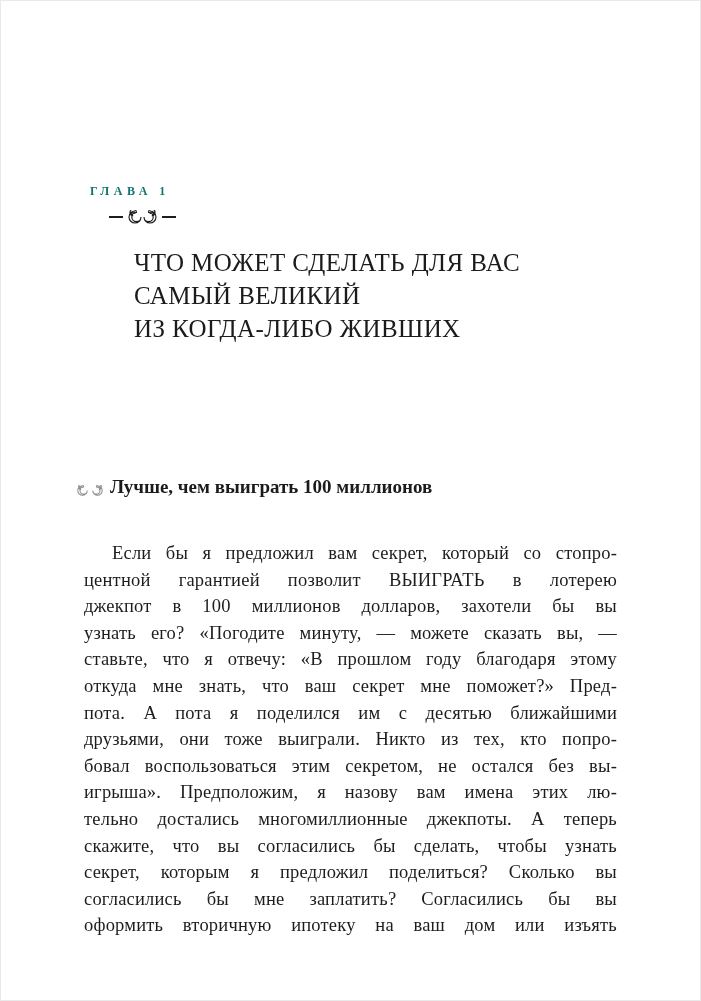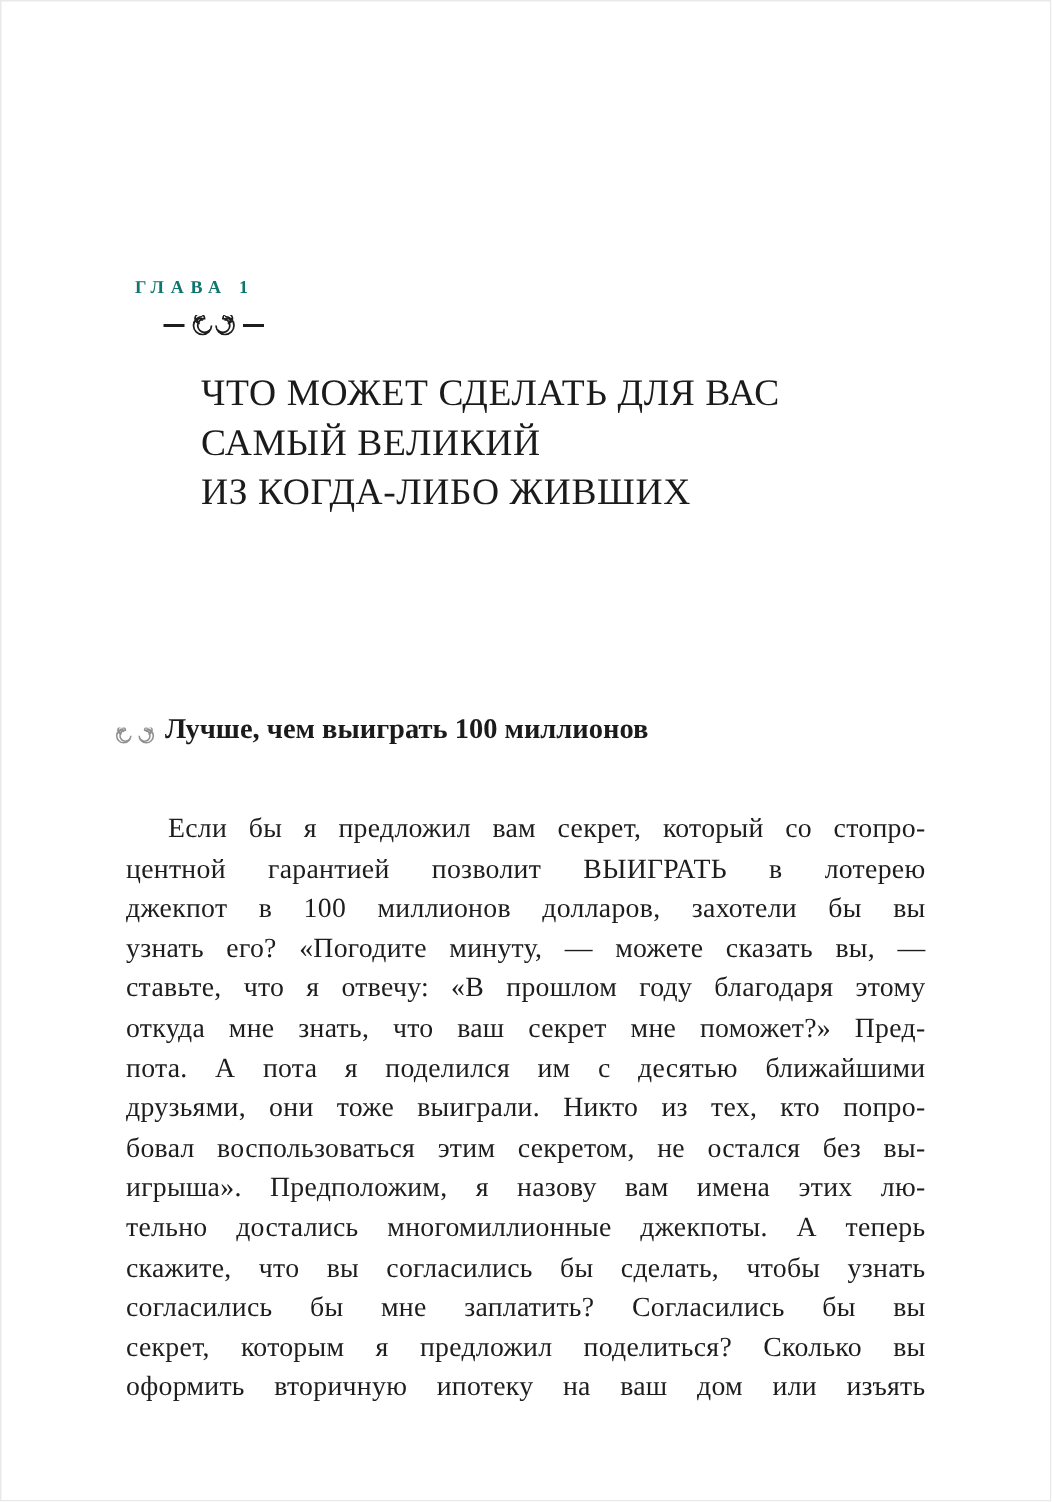--- a/index.html
+++ b/index.html
@@ -144,18 +144,18 @@
     <div class="body-line">джекпот в 100 миллионов долларов, захотели бы вы</div>
     <div class="body-line">узнать его? «Погодите минуту, — можете сказать вы, —</div>
     <div class="body-line">ставьте, что я отвечу: «В прошлом году благодаря этому</div>
     <div class="body-line">откуда мне знать, что ваш секрет мне поможет?» Пред-</div>
     <div class="body-line">пота. А пота я поделился им с десятью ближайшими</div>
     <div class="body-line">друзьями, они тоже выиграли. Никто из тех, кто попро-</div>
     <div class="body-line">бовал воспользоваться этим секретом, не остался без вы-</div>
     <div class="body-line">игрыша». Предположим, я назову вам имена этих лю-</div>
     <div class="body-line">тельно достались многомиллионные джекпоты. А теперь</div>
     <div class="body-line">скажите, что вы согласились бы сделать, чтобы узнать</div>
+    <div class="body-line">секрет, которым я предложил поделиться? Сколько вы</div>
     <div class="body-line">согласились бы мне заплатить? Согласились бы вы</div>
-    <div class="body-line">секрет, которым я предложил поделиться? Сколько вы</div>
     <div class="body-line">оформить вторичную ипотеку на ваш дом или изъять</div>
   </div>
 
 </div>
 
 </body></html>

